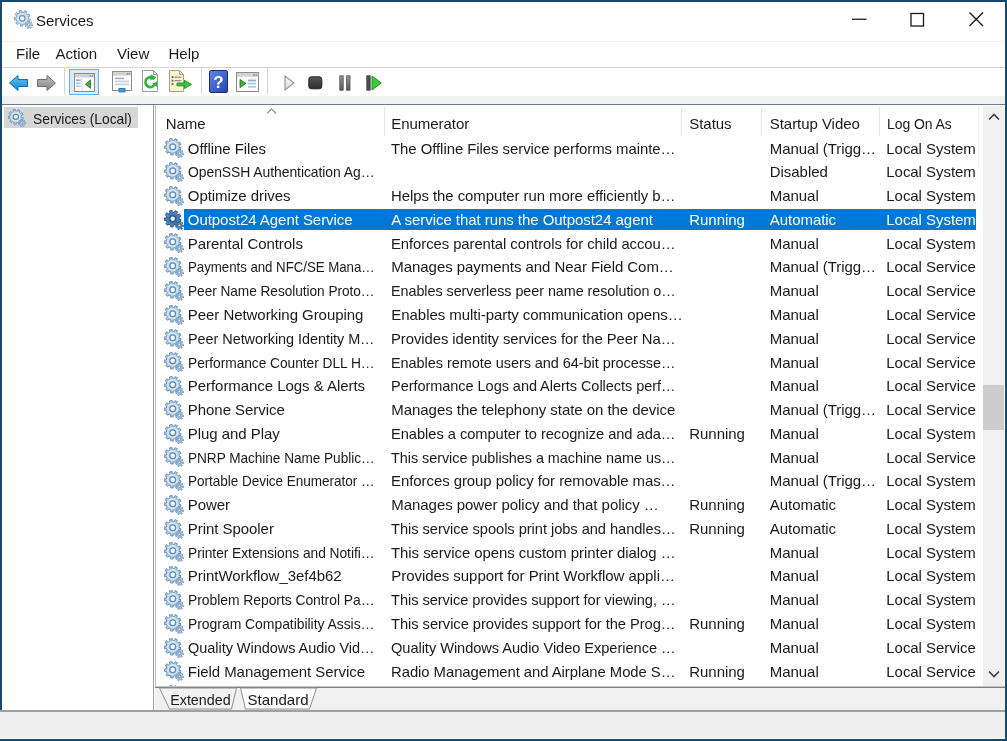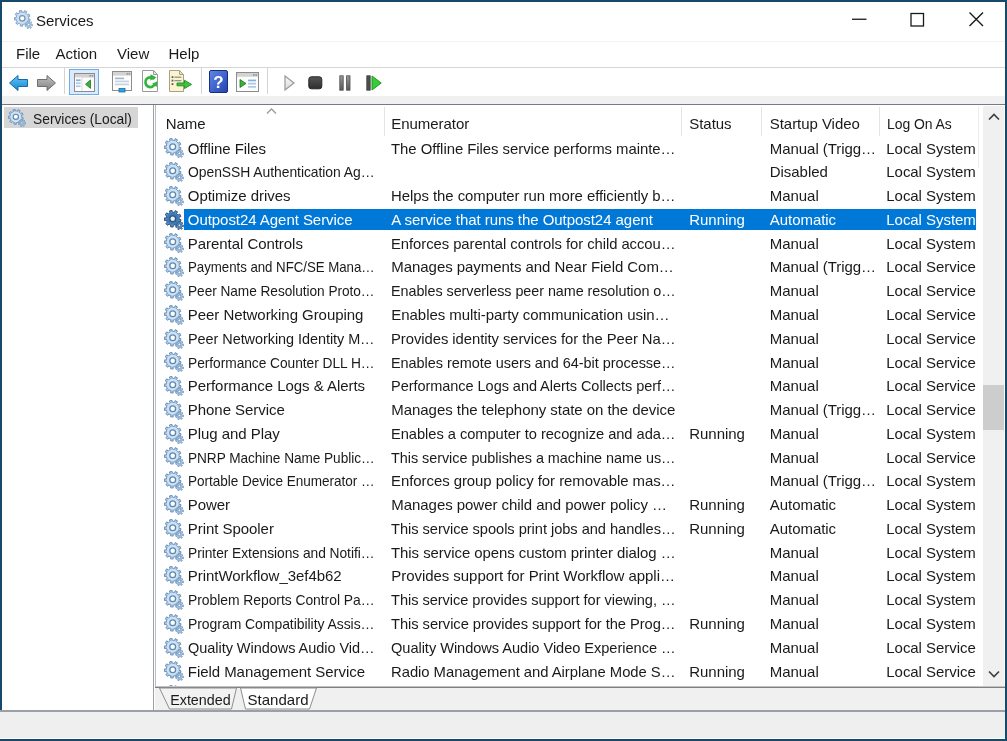--- a/index.html
+++ b/index.html
@@ -294,21 +294,21 @@
       </div>
 <div class="row" style="top:166.39px">
         <span class="ric"><svg width="20" height="20" viewBox="0 0 20 20" style="opacity:1.0">
             <path d="M17.04 9.73 L16.31 12.26 L14.53 11.57 L13.22 13.37 L14.42 14.85 L12.24 16.32 L11.32 14.65 L9.17 15.18 L9.13 17.09 L6.52 16.81 L6.89 14.94 L4.89 13.97 L3.64 15.40 L1.82 13.51 L3.30 12.32 L2.40 10.28 L0.51 10.58 L0.33 7.96 L2.24 8.00 L2.85 5.86 L1.22 4.88 L2.76 2.76 L4.20 4.01 L6.05 2.77 L5.42 0.97 L7.97 0.33 L8.27 2.21 L10.48 2.45 L11.16 0.67 L13.52 1.82 L12.54 3.45 L14.08 5.06 L15.75 4.13 L16.82 6.53 L15.01 7.15 L15.17 9.37 Z" fill="#aac8e5" stroke="#6e92b8" stroke-width="1.0"></path>
             <circle cx="8.7" cy="8.7" r="5.9" fill="#cde2f4"></circle>
             <circle cx="8.7" cy="8.7" r="2.9" fill="#ffffff" stroke="#5d87b0" stroke-width="1.3"></circle>
             <path d="M19.68 15.18 L19.51 16.82 L18.16 16.45 L17.53 17.49 L18.47 18.53 L17.09 19.42 L16.53 18.14 L15.32 18.29 L15.10 19.67 L13.54 19.15 L14.20 17.91 L13.33 17.06 L12.11 17.75 L11.54 16.20 L12.92 15.94 L13.04 14.73 L11.74 14.21 L12.60 12.80 L13.66 13.72 L14.68 13.06 L14.29 11.72 L15.92 11.51 L15.86 12.91 L17.01 13.30 L17.82 12.15 L18.99 13.30 L17.86 14.13 L18.28 15.27 Z" fill="#aac8e5" stroke="#6e92b8" stroke-width="0.7"></path>
             <circle cx="15.4" cy="15.4" r="1.3" fill="#ffffff" stroke="#5d87b0" stroke-width="0.8"></circle>
           </svg></span>
         <span class="c c1" style="">Peer Networking Grouping</span>
-        <span class="c c2" style="">Enables multi-party communication usin…</span>
+        <span class="c c2" style="">Enables multi-party communication opens…</span>
         <span class="c c3"></span>
         <span class="c c4">Manual</span>
         <span class="c c5">Local Service</span>
       </div>
 <div class="row" style="top:190.16px">
         <span class="ric"><svg width="20" height="20" viewBox="0 0 20 20" style="opacity:1.0">
             <path d="M17.04 9.73 L16.31 12.26 L14.53 11.57 L13.22 13.37 L14.42 14.85 L12.24 16.32 L11.32 14.65 L9.17 15.18 L9.13 17.09 L6.52 16.81 L6.89 14.94 L4.89 13.97 L3.64 15.40 L1.82 13.51 L3.30 12.32 L2.40 10.28 L0.51 10.58 L0.33 7.96 L2.24 8.00 L2.85 5.86 L1.22 4.88 L2.76 2.76 L4.20 4.01 L6.05 2.77 L5.42 0.97 L7.97 0.33 L8.27 2.21 L10.48 2.45 L11.16 0.67 L13.52 1.82 L12.54 3.45 L14.08 5.06 L15.75 4.13 L16.82 6.53 L15.01 7.15 L15.17 9.37 Z" fill="#aac8e5" stroke="#6e92b8" stroke-width="1.0"></path>
             <circle cx="8.7" cy="8.7" r="5.9" fill="#cde2f4"></circle>
             <circle cx="8.7" cy="8.7" r="2.9" fill="#ffffff" stroke="#5d87b0" stroke-width="1.3"></circle>
             <path d="M19.68 15.18 L19.51 16.82 L18.16 16.45 L17.53 17.49 L18.47 18.53 L17.09 19.42 L16.53 18.14 L15.32 18.29 L15.10 19.67 L13.54 19.15 L14.20 17.91 L13.33 17.06 L12.11 17.75 L11.54 16.20 L12.92 15.94 L13.04 14.73 L11.74 14.21 L12.60 12.80 L13.66 13.72 L14.68 13.06 L14.29 11.72 L15.92 11.51 L15.86 12.91 L17.01 13.30 L17.82 12.15 L18.99 13.30 L17.86 14.13 L18.28 15.27 Z" fill="#aac8e5" stroke="#6e92b8" stroke-width="0.7"></path>
@@ -406,21 +406,21 @@
       </div>
 <div class="row" style="top:356.55px">
         <span class="ric"><svg width="20" height="20" viewBox="0 0 20 20" style="opacity:1.0">
             <path d="M17.04 9.73 L16.31 12.26 L14.53 11.57 L13.22 13.37 L14.42 14.85 L12.24 16.32 L11.32 14.65 L9.17 15.18 L9.13 17.09 L6.52 16.81 L6.89 14.94 L4.89 13.97 L3.64 15.40 L1.82 13.51 L3.30 12.32 L2.40 10.28 L0.51 10.58 L0.33 7.96 L2.24 8.00 L2.85 5.86 L1.22 4.88 L2.76 2.76 L4.20 4.01 L6.05 2.77 L5.42 0.97 L7.97 0.33 L8.27 2.21 L10.48 2.45 L11.16 0.67 L13.52 1.82 L12.54 3.45 L14.08 5.06 L15.75 4.13 L16.82 6.53 L15.01 7.15 L15.17 9.37 Z" fill="#aac8e5" stroke="#6e92b8" stroke-width="1.0"></path>
             <circle cx="8.7" cy="8.7" r="5.9" fill="#cde2f4"></circle>
             <circle cx="8.7" cy="8.7" r="2.9" fill="#ffffff" stroke="#5d87b0" stroke-width="1.3"></circle>
             <path d="M19.68 15.18 L19.51 16.82 L18.16 16.45 L17.53 17.49 L18.47 18.53 L17.09 19.42 L16.53 18.14 L15.32 18.29 L15.10 19.67 L13.54 19.15 L14.20 17.91 L13.33 17.06 L12.11 17.75 L11.54 16.20 L12.92 15.94 L13.04 14.73 L11.74 14.21 L12.60 12.80 L13.66 13.72 L14.68 13.06 L14.29 11.72 L15.92 11.51 L15.86 12.91 L17.01 13.30 L17.82 12.15 L18.99 13.30 L17.86 14.13 L18.28 15.27 Z" fill="#aac8e5" stroke="#6e92b8" stroke-width="0.7"></path>
             <circle cx="15.4" cy="15.4" r="1.3" fill="#ffffff" stroke="#5d87b0" stroke-width="0.8"></circle>
           </svg></span>
         <span class="c c1" style="">Power</span>
-        <span class="c c2" style="">Manages power child and power policy …</span>
+        <span class="c c2" style="">Manages power policy and that policy …</span>
         <span class="c c3">Running</span>
         <span class="c c4">Automatic</span>
         <span class="c c5">Local System</span>
       </div>
 <div class="row" style="top:380.32px">
         <span class="ric"><svg width="20" height="20" viewBox="0 0 20 20" style="opacity:1.0">
             <path d="M17.04 9.73 L16.31 12.26 L14.53 11.57 L13.22 13.37 L14.42 14.85 L12.24 16.32 L11.32 14.65 L9.17 15.18 L9.13 17.09 L6.52 16.81 L6.89 14.94 L4.89 13.97 L3.64 15.40 L1.82 13.51 L3.30 12.32 L2.40 10.28 L0.51 10.58 L0.33 7.96 L2.24 8.00 L2.85 5.86 L1.22 4.88 L2.76 2.76 L4.20 4.01 L6.05 2.77 L5.42 0.97 L7.97 0.33 L8.27 2.21 L10.48 2.45 L11.16 0.67 L13.52 1.82 L12.54 3.45 L14.08 5.06 L15.75 4.13 L16.82 6.53 L15.01 7.15 L15.17 9.37 Z" fill="#aac8e5" stroke="#6e92b8" stroke-width="1.0"></path>
             <circle cx="8.7" cy="8.7" r="5.9" fill="#cde2f4"></circle>
             <circle cx="8.7" cy="8.7" r="2.9" fill="#ffffff" stroke="#5d87b0" stroke-width="1.3"></circle>
             <path d="M19.68 15.18 L19.51 16.82 L18.16 16.45 L17.53 17.49 L18.47 18.53 L17.09 19.42 L16.53 18.14 L15.32 18.29 L15.10 19.67 L13.54 19.15 L14.20 17.91 L13.33 17.06 L12.11 17.75 L11.54 16.20 L12.92 15.94 L13.04 14.73 L11.74 14.21 L12.60 12.80 L13.66 13.72 L14.68 13.06 L14.29 11.72 L15.92 11.51 L15.86 12.91 L17.01 13.30 L17.82 12.15 L18.99 13.30 L17.86 14.13 L18.28 15.27 Z" fill="#aac8e5" stroke="#6e92b8" stroke-width="0.7"></path>

